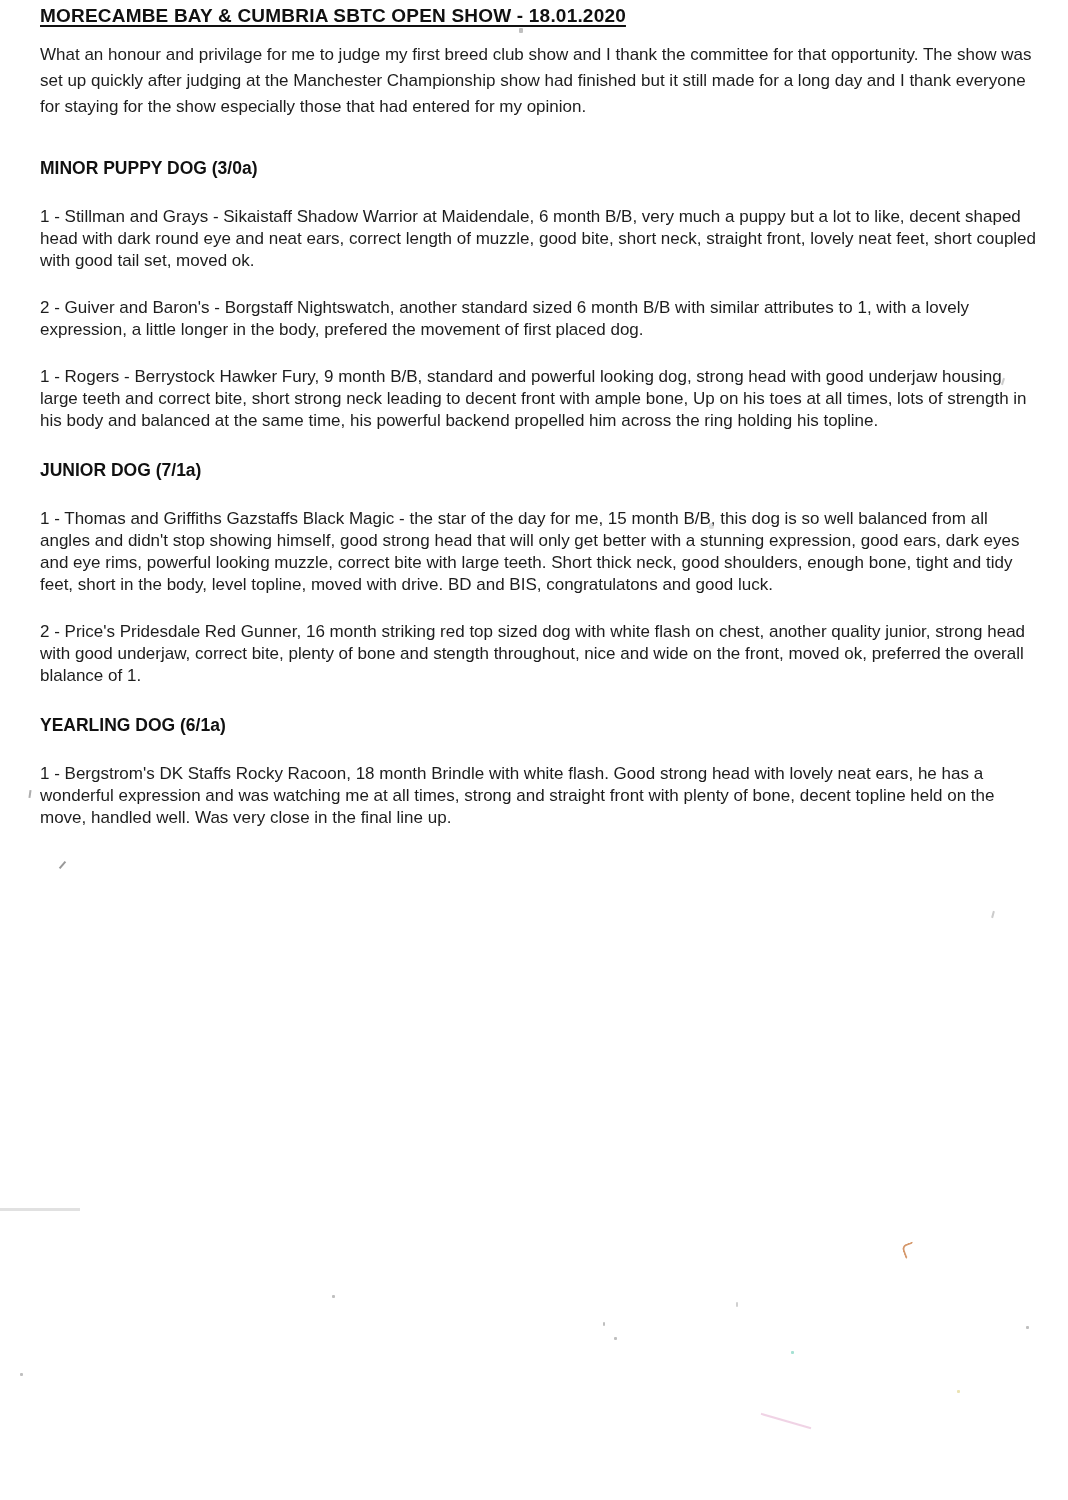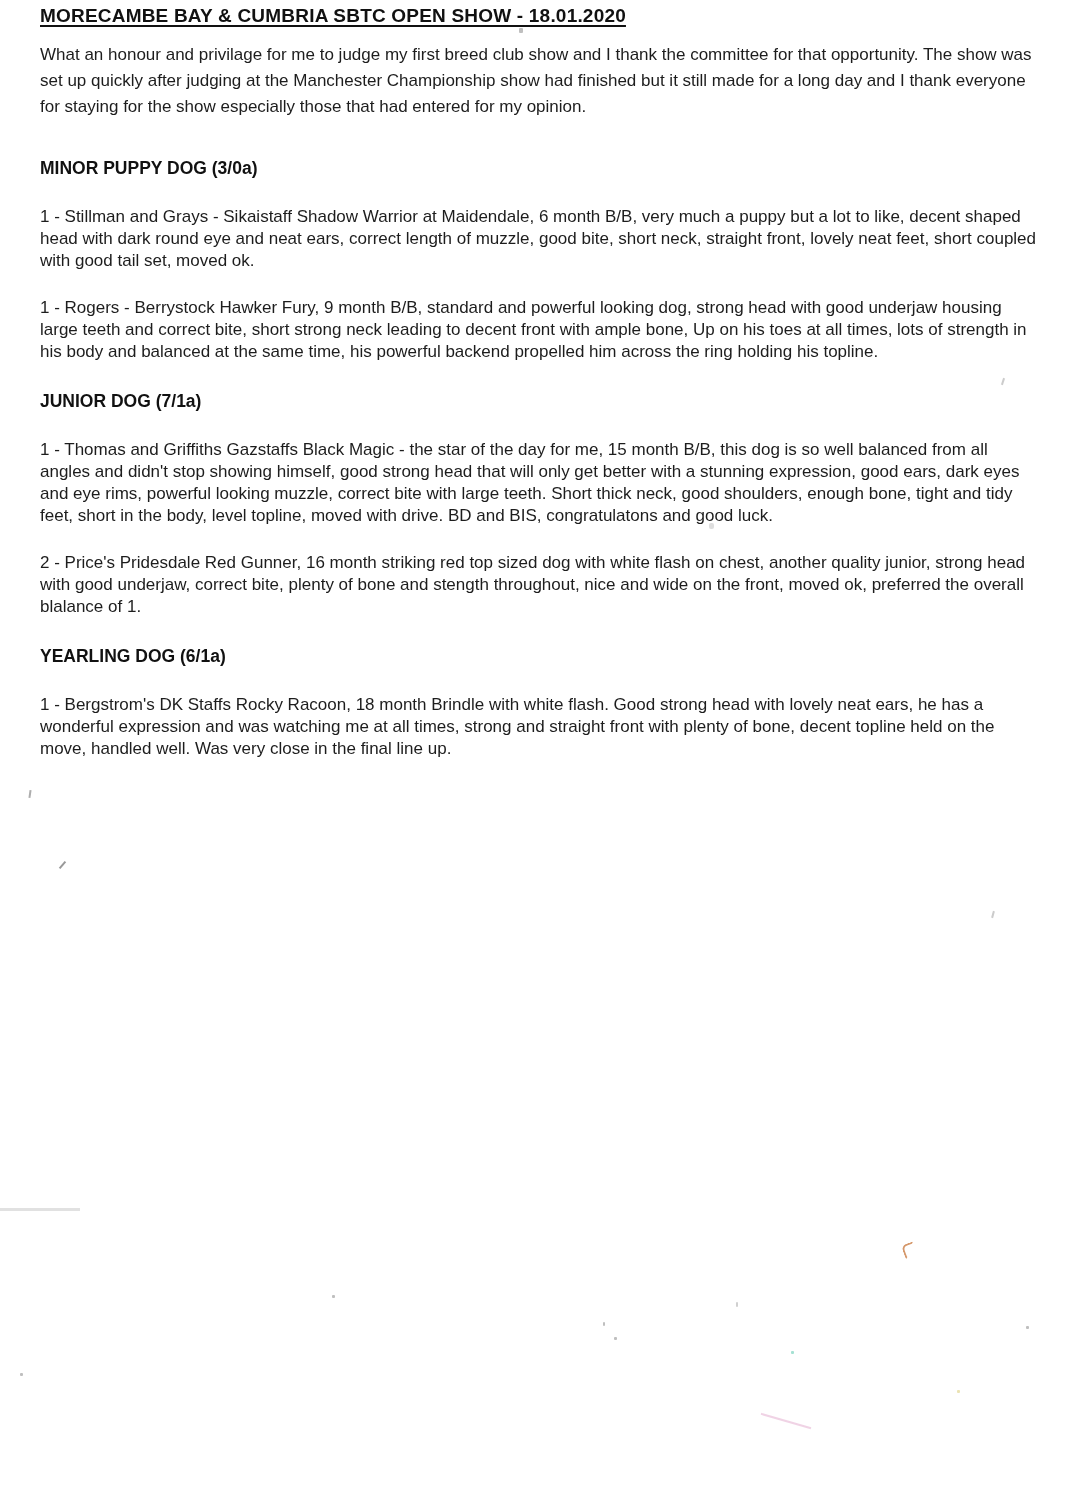--- a/index.html
+++ b/index.html
@@ -81,20 +81,21 @@
 
     <h1 class="doc-title">MORECAMBE BAY &amp; CUMBRIA SBTC OPEN SHOW - 18.01.2020</h1>
 
     <div class="intro">
       <div class="line-block">What an honour and privilage for me to judge my first breed club show and I thank the committee for that opportunity. The show was set up quickly after judging at the Manchester Championship show had finished but it still made for a long day and I thank everyone for staying for the show especially those that had entered for my opinion.</div>
     </div>
 
     <section>
       <h2 class="class-heading">MINOR PUPPY DOG (3/0a)</h2>
       <p class="entry">1 - Stillman and Grays - Sikaistaff Shadow Warrior at Maidendale, 6 month B/B, very much a puppy but a lot to like, decent shaped head with dark round eye and neat ears, correct length of muzzle, good bite, short neck, straight front, lovely neat feet, short coupled with good tail set, moved ok.</p>
+      <p class="entry">2 - Guiver and Baron's - Borgstaff Nightswatch, another standard sized 6 month B/B with similar attributes to 1, with a lovely expression, a little longer in the body, prefered the movement of first placed dog.</p>
     </section>
 
     <section>
       <p class="entry">1 - Rogers - Berrystock Hawker Fury, 9 month B/B, standard and powerful looking dog, strong head with good underjaw housing large teeth and correct bite, short strong neck leading to decent front with ample bone, Up on his toes at all times, lots of strength in his body and balanced at the same time, his powerful backend propelled him across the ring holding his topline.</p>
     </section>
 
     <section>
       <h2 class="class-heading">JUNIOR DOG (7/1a)</h2>
       <p class="entry">1 - Thomas and Griffiths Gazstaffs Black Magic - the star of the day for me, 15 month B/B, this dog is so well balanced from all angles and didn't stop showing himself, good strong head that will only get better with a stunning expression, good ears, dark eyes and eye rims, powerful looking muzzle, correct bite with large teeth. Short thick neck, good shoulders, enough bone, tight and tidy feet, short in the body, level topline, moved with drive. BD and BIS, congratulatons and good luck.</p>
       <p class="entry">2 - Price's Pridesdale Red Gunner, 16 month striking red top sized dog with white flash on chest, another quality junior, strong head with good underjaw, correct bite, plenty of bone and stength throughout, nice and wide on the front, moved ok, preferred the overall blalance of 1.</p>

